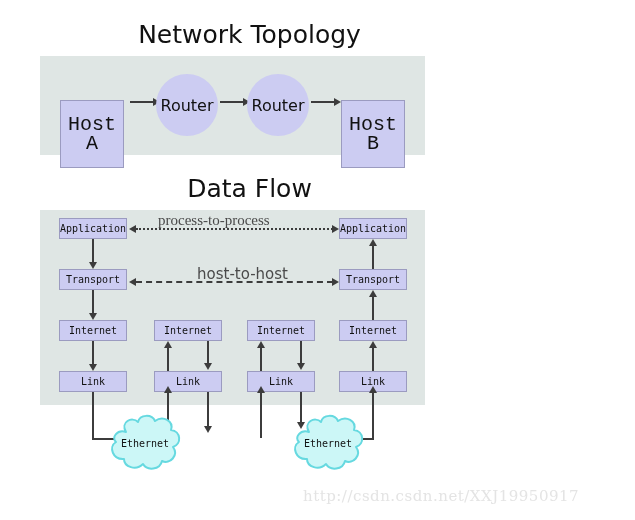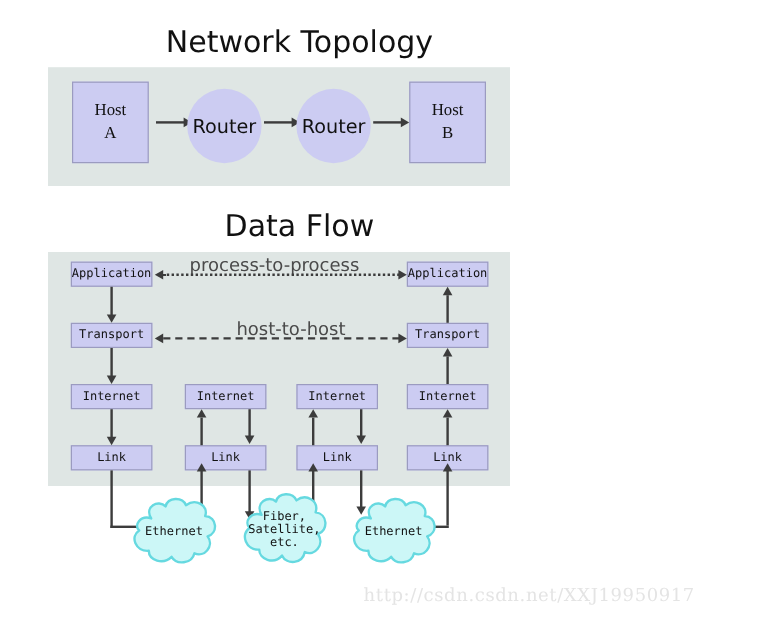--- a/index.html
+++ b/index.html
@@ -52,23 +52,24 @@
     border: 1px solid #9b9bc0;
     box-sizing: border-box;
     display: flex;
     align-items: center;
     justify-content: center;
     text-align: center;
     color: #111111;
   }
   .host-box {
     width: 64px; height: 68px;
-    font-family: Liberation Serif, serif;
-    font-size: 14px;
+    font-family: Liberation Mono, monospace;
+    font-size: 20px;
     line-height: 19px;
+    margin-top: 32px;
   }
   .router-circle {
     position: absolute;
     width: 62px; height: 62px;
     border-radius: 50%;
     background: #ccccf2;
     display: flex;
     align-items: center;
     justify-content: center;
     font-family: "DejaVu Sans", sans-serif;
@@ -284,51 +285,40 @@
   <div class="arrow-head ah-up" style="left:369px; top:239px;"></div>
   <div class="line-v" style="left:372px; top:297px; height:23px;"></div>
   <div class="arrow-head ah-up" style="left:369px; top:290px;"></div>
   <div class="line-v" style="left:372px; top:348px; height:23px;"></div>
   <div class="arrow-head ah-up" style="left:369px; top:341px;"></div>
 
   <div class="line-v" style="left:372px; top:392px; height:46px;"></div>
   <div class="line-h" style="left:348px; top:438px; width:26px;"></div>
   <div class="arrow-head ah-up" style="left:369px; top:386px;"></div>
 
-  <div class="flow-label" style="left:158px; top:212px;">process-to-process</div>
+  <div class="flow-label" style="left:158px; top:212px;font-family:Liberation Serif, serif;">process-to-process</div>
   <div class="dotline dot-fine" style="left:136px; top:228px; width:197px;"></div>
   <div class="arrow-head ah-left" style="left:129px; top:225px;"></div>
   <div class="arrow-head ah-right" style="left:332px; top:225px;"></div>
 
   <div class="flow-label" style="left:197px; top:265px;">host-to-host</div>
   <div class="dotline dot-dash" style="left:136px; top:281px; width:197px;"></div>
   <div class="arrow-head ah-left" style="left:129px; top:278px;"></div>
   <div class="arrow-head ah-right" style="left:332px; top:278px;"></div>
 
   <div class="cloud" style="left:108px; top:414px; width:74px; height:58px;">
     <svg width="74" height="58" viewBox="0 0 74 58">
       <path d="M18,18 C12,8 24,2 30,8 C32,0 44,0 47,7 C55,1 66,7 63,16
                C73,17 74,30 65,33 C71,41 62,51 54,47
                C52,56 39,57 35,50 C28,57 16,53 16,45
                C5,46 0,33 8,28 C3,24 9,15 18,18 Z" fill="#ccf7f7" stroke="#66d9e0" stroke-width="2" stroke-linejoin="round"></path>
     </svg>
     <div class="cloud-label">Ethernet</div>
   </div>
 
-  <div class="cloud" style="left:200px; top:410px; width:74px; height:62px;">
-    <svg width="74" height="62" viewBox="0 0 74 62">
-      <path d="M18,19 C12,9 24,2 30,8 C32,0 44,0 47,7 C55,1 66,7 63,17
-               C73,18 74,32 65,35 C71,44 62,54 54,50
-               C52,60 39,61 35,53 C28,61 16,56 16,48
-               C5,49 0,35 8,30 C3,25 9,16 18,19 Z" fill="#ccf7f7" stroke="#66d9e0" stroke-width="2" stroke-linejoin="round"></path>
-    </svg>
-    <div class="cloud-label">Fiber,
-Satellite,
-etc.</div>
-  </div>
 
   <div class="cloud" style="left:291px; top:414px; width:74px; height:58px;">
     <svg width="74" height="58" viewBox="0 0 74 58">
       <path d="M18,18 C12,8 24,2 30,8 C32,0 44,0 47,7 C55,1 66,7 63,16
                C73,17 74,30 65,33 C71,41 62,51 54,47
                C52,56 39,57 35,50 C28,57 16,53 16,45
                C5,46 0,33 8,28 C3,24 9,15 18,18 Z" fill="#ccf7f7" stroke="#66d9e0" stroke-width="2" stroke-linejoin="round"></path>
     </svg>
     <div class="cloud-label">Ethernet</div>
   </div>

